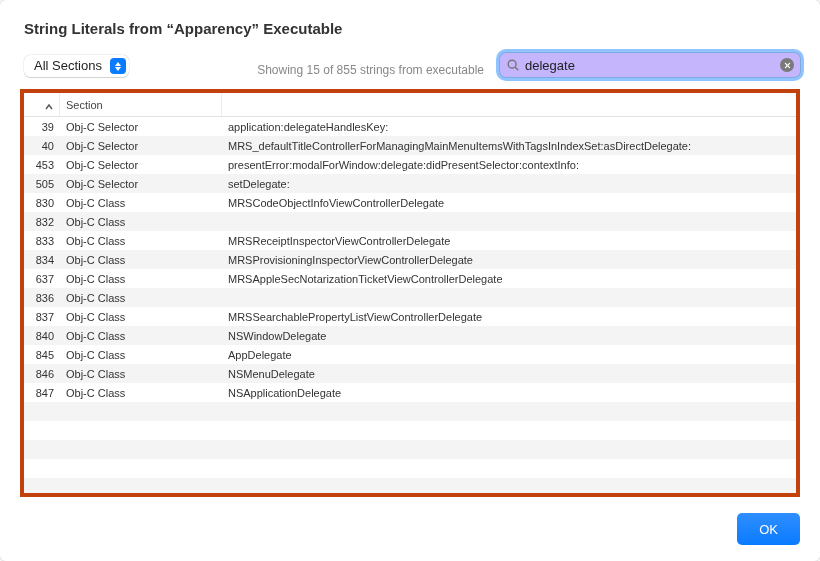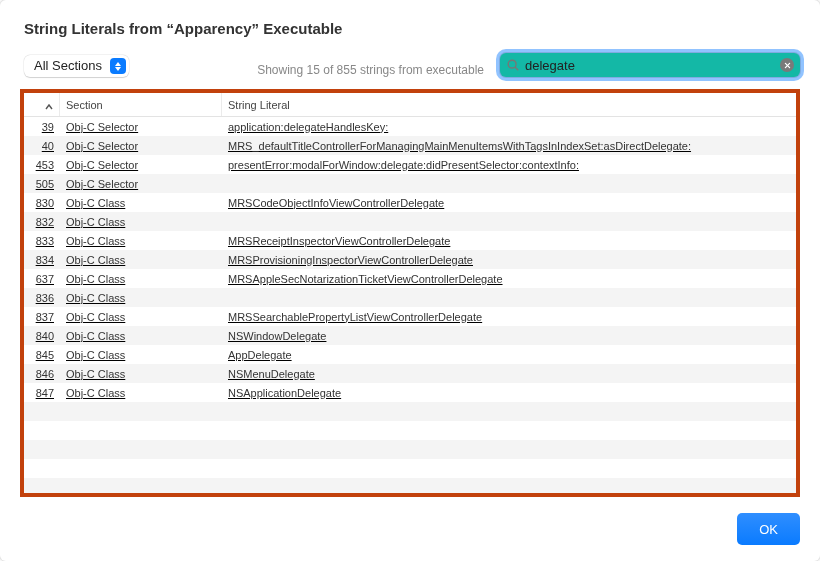--- a/index.html
+++ b/index.html
@@ -67,21 +67,21 @@
       font-size: 12px;
       color: #888;
       padding-right: 6px;
     }
     .search-wrap {
       position: relative;
       display: flex;
       align-items: center;
       width: 300px;
       height: 24px;
-      background: #14b8a6;
+      background: #c4b5fd;
       border-radius: 6px;
       box-shadow: 0 0 0 1px rgba(0,0,0,0.12), 0 0 0 4px rgba(10,123,255,0.45);
       padding: 0 6px;
     }
     .search-icon {
       width: 14px; height: 14px;
       color: #777;
       flex-shrink: 0;
     }
     .search-input {
@@ -132,21 +132,20 @@
     .th.idx { width: 36px; justify-content: flex-end; }
     .th.section { width: 162px; }
     .th.literal { flex: 1; border-right: none; }
     .sort-caret {
       width: 8px; height: 8px;
       color: #555;
     }
     .tbody {
       flex: 1;
       overflow: hidden;
-      text-decoration: underline;
     }
     .row {
       display: flex;
       height: 19px;
       font-size: 11px;
       color: #333;
       align-items: center;
     }
     .row:nth-child(even) { background: #f4f4f4; }
     .td { padding: 0 6px; white-space: nowrap; overflow: hidden; text-overflow: ellipsis; }
@@ -213,41 +212,41 @@
   <div class="table-wrap">
     <div class="thead">
       <div class="th idx">
         <span class="sort-caret">
           <svg viewBox="0 0 8 8" width="8" height="8">
               <path d="M1 6 L4 2 L7 6" fill="none" stroke="#555" stroke-width="1.4"></path>
             </svg>
         </span>
       </div>
       <div class="th section">Section</div>
-      <div class="th literal">String Literal</div>
     </div>
     <div class="tbody" id="tbody">
         <div class="row">
           <div class="td idx">39</div>
           <div class="td section">Obj-C Selector</div>
           <div class="td literal">application:delegateHandlesKey:</div>
         </div>
         <div class="row">
           <div class="td idx">40</div>
           <div class="td section">Obj-C Selector</div>
           <div class="td literal">MRS_defaultTitleControllerForManagingMainMenuItemsWithTagsInIndexSet:asDirectDelegate:</div>
         </div>
         <div class="row">
           <div class="td idx">453</div>
           <div class="td section">Obj-C Selector</div>
           <div class="td literal">presentError:modalForWindow:delegate:didPresentSelector:contextInfo:</div>
         </div>
         <div class="row">
           <div class="td idx">505</div>
           <div class="td section">Obj-C Selector</div>
+          <div class="td literal">setDelegate:</div>
         </div>
         <div class="row">
           <div class="td idx">830</div>
           <div class="td section">Obj-C Class</div>
           <div class="td literal">MRSCodeObjectInfoViewControllerDelegate</div>
         </div>
         <div class="row">
           <div class="td idx">832</div>
           <div class="td section">Obj-C Class</div>
         </div>

